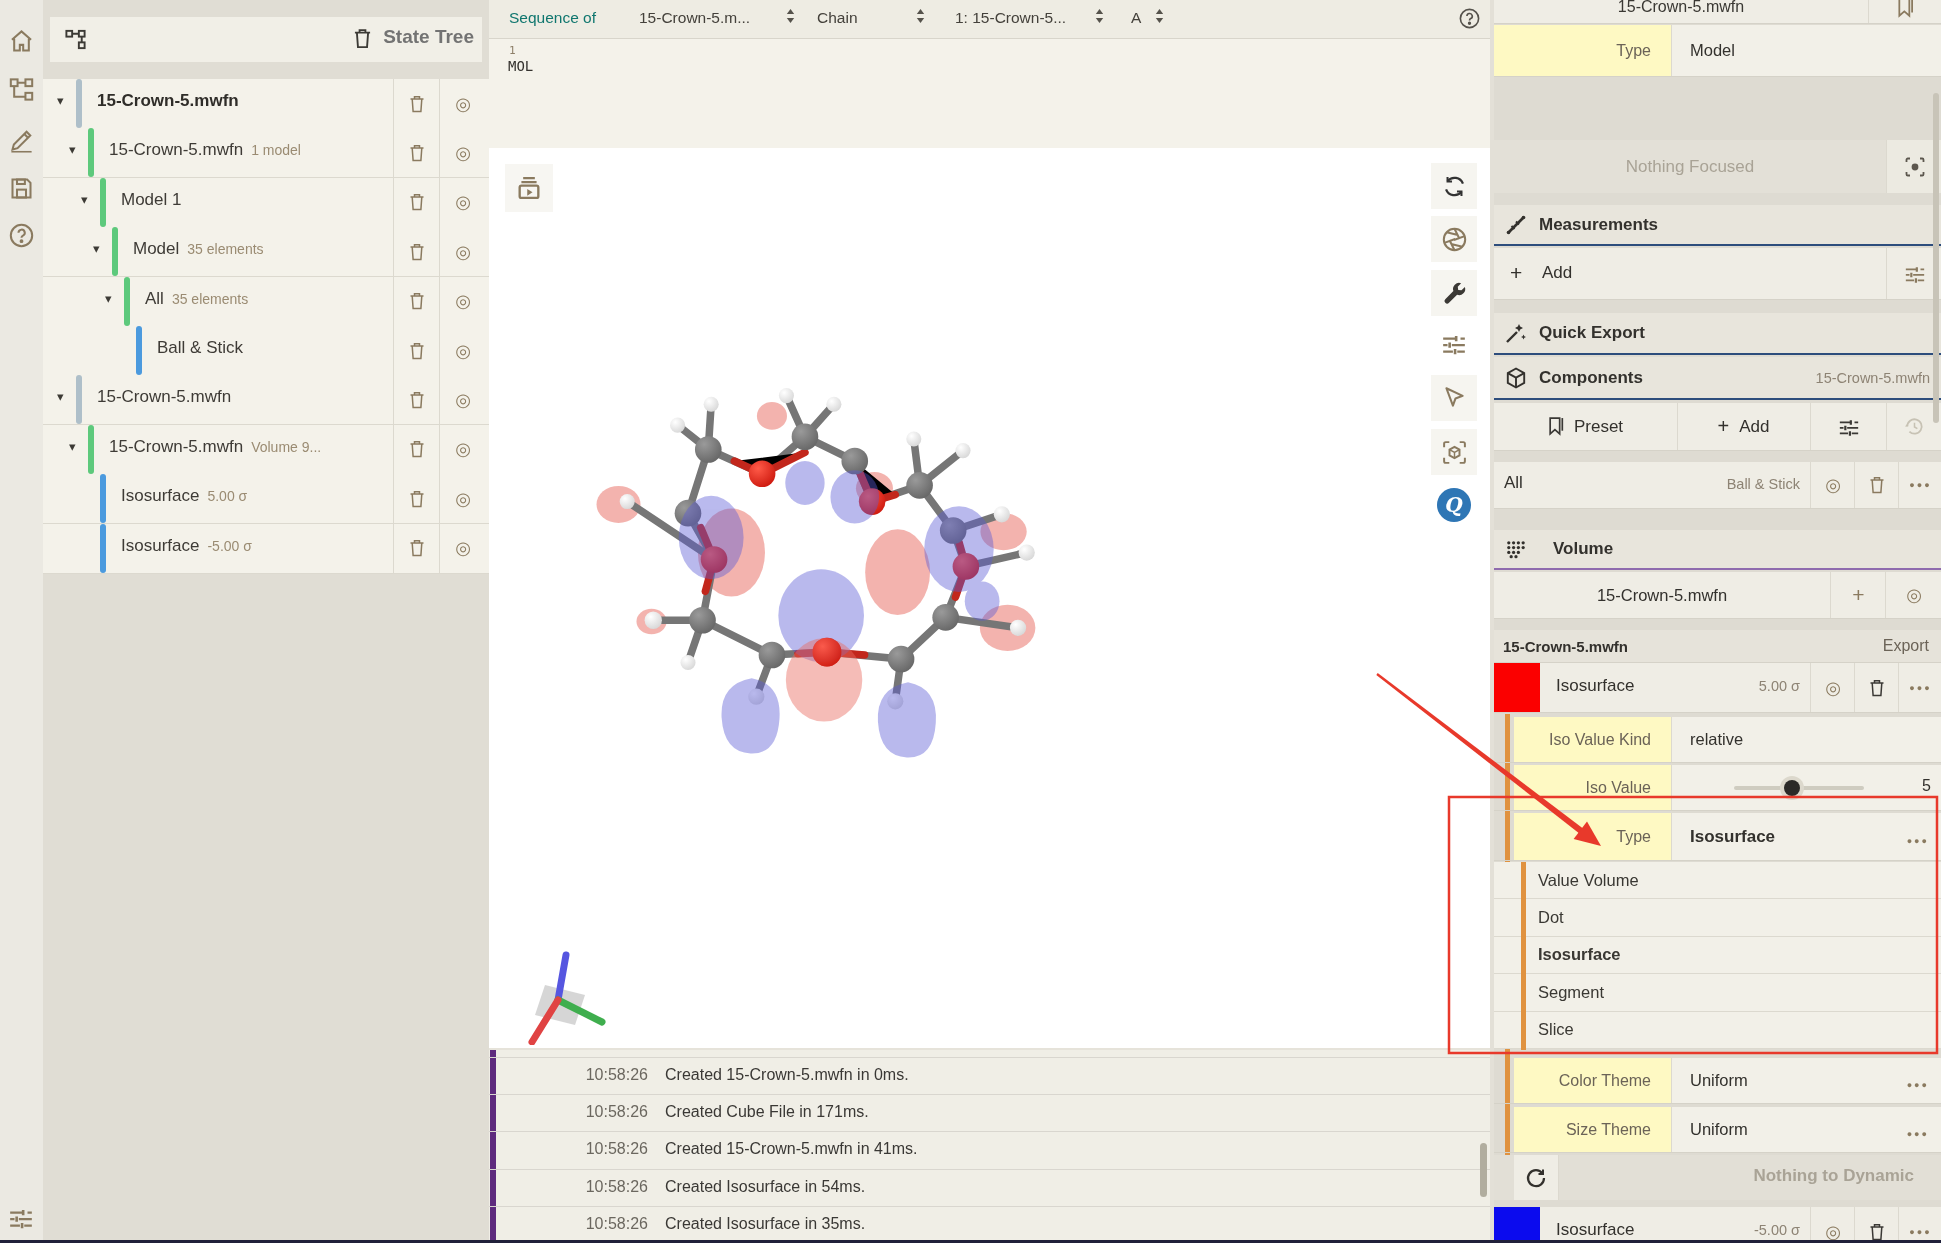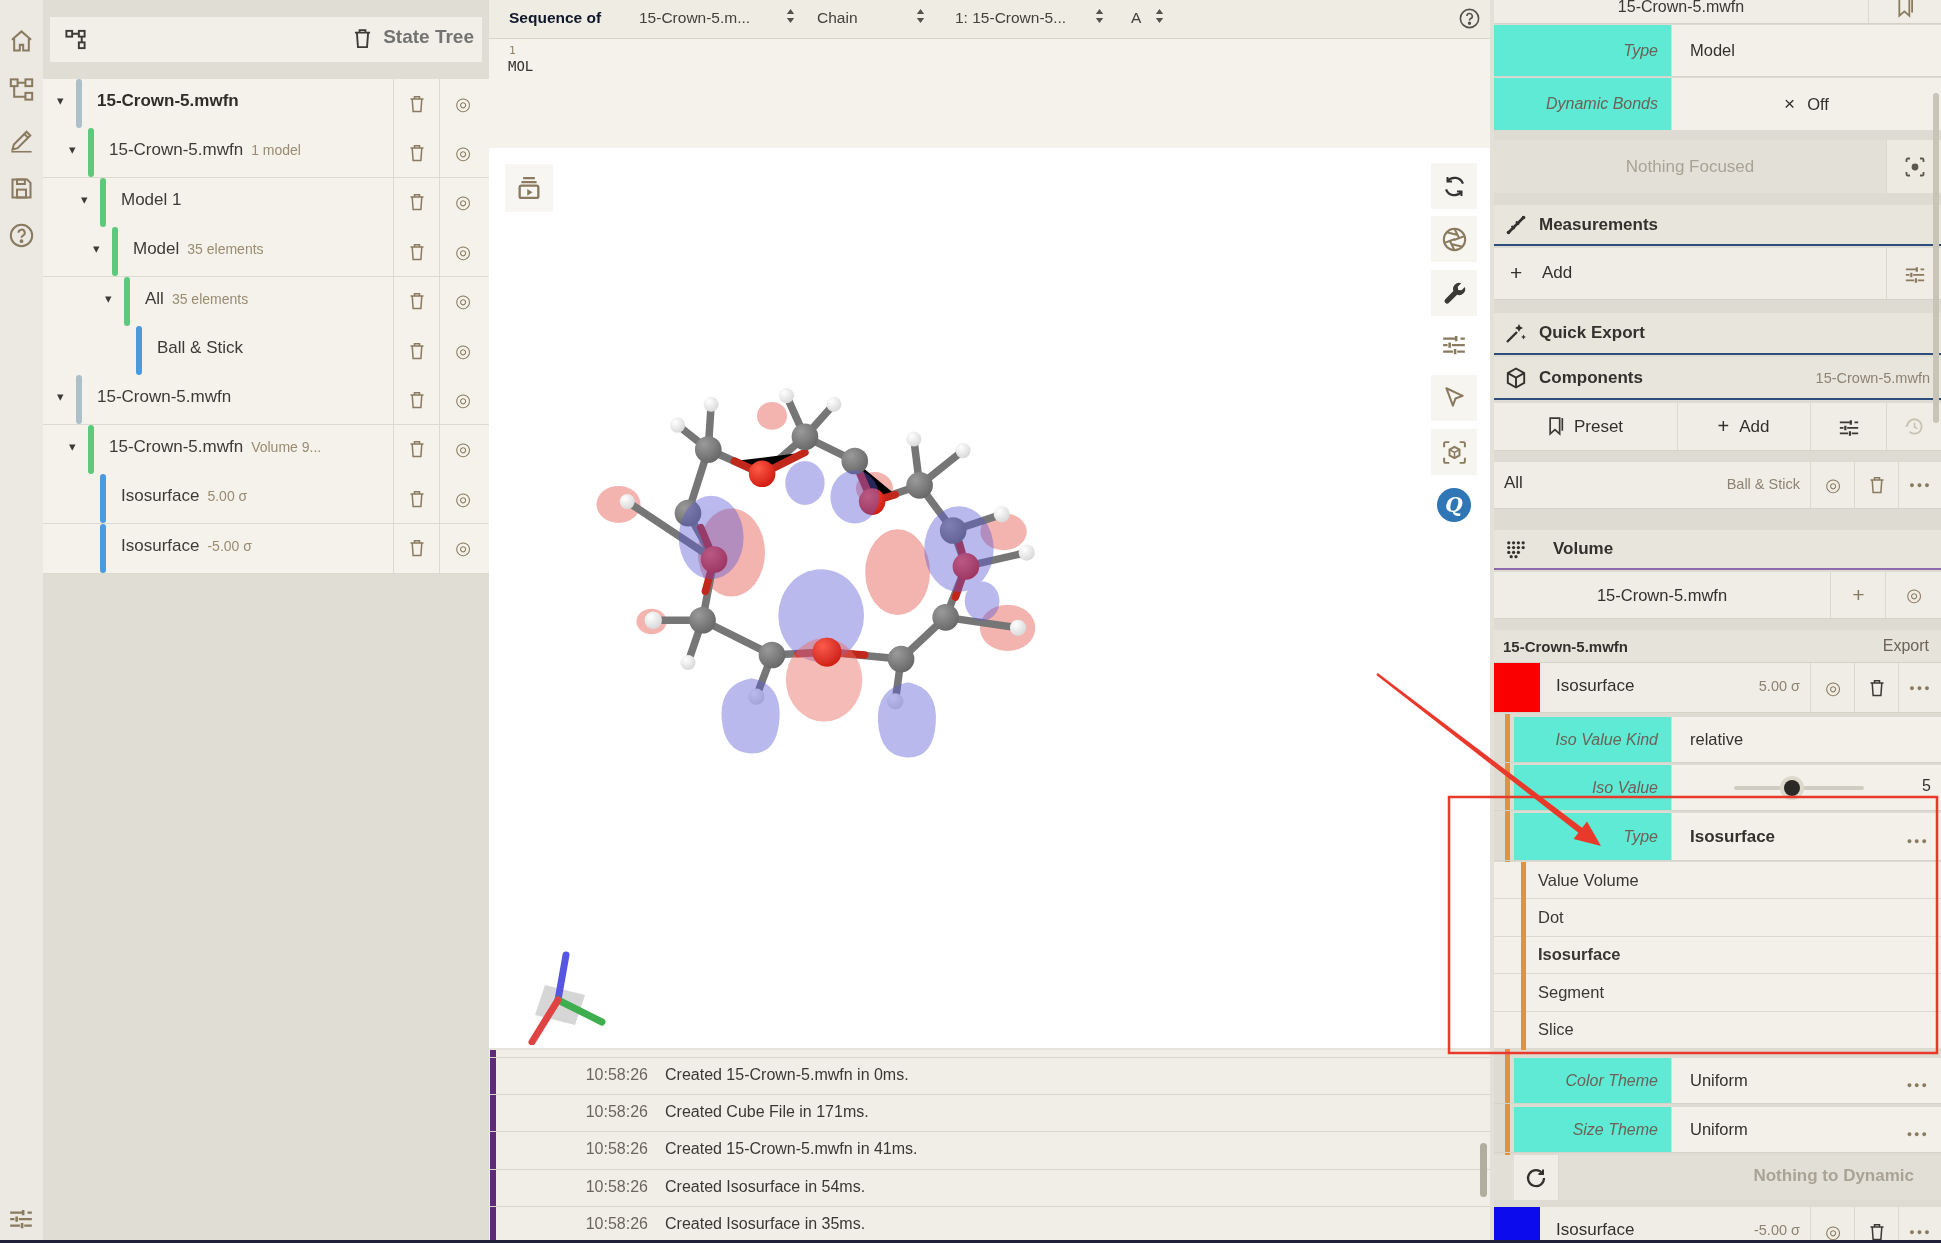--- a/index.html
+++ b/index.html
@@ -37,22 +37,22 @@
   
   #log{left:0;top:1048px;width:1001px;height:195px;background:#e6e3da;}
   .lrow{left:0;width:1001px;background:#f0eee6;border-bottom:1px solid #d9d6cf;box-sizing:border-box;}
   .lrow .pbar{position:absolute;left:1px;top:0;width:6px;height:100%;}
   .lrow .t{position:absolute;left:40px;width:119px;top:8px;font-size:16px;color:#6b675f;text-align:right;}
   .lrow .m{position:absolute;left:176px;top:8px;font-size:16px;color:#3a3835;}
 
   
   #rp{left:1494px;top:0;width:447px;height:1243px;background:#dedbd2;}
   .rp-row{left:0;width:447px;box-sizing:border-box;}
-  .lblcell{position:absolute;left:0;top:0;height:100%;background:#5eead4;display:flex;align-items:center;justify-content:flex-end;
-           font-size:16px;color:#6b6357;padding-right:13px;box-sizing:border-box;border-right:1px solid #dcd9cf;font-style:italic;}
+  .lblcell{position:absolute;left:0;top:0;height:100%;background:#fef9c3;display:flex;align-items:center;justify-content:flex-end;
+           font-size:16px;color:#6b6357;padding-right:20px;box-sizing:border-box;border-right:1px solid #dcd9cf;}
   .valcell{position:absolute;top:0;height:100%;background:#f2f0e8;display:flex;align-items:center;
            font-size:16.5px;color:#33312d;padding-left:18px;box-sizing:border-box;}
   .sect{background:#e8e5dc;display:flex;align-items:center;}
   .sect .st{font-size:17px;font-weight:bold;color:#33312d;}
   .icell{position:absolute;top:0;height:100%;border-left:1px solid #dcd9cf;display:flex;align-items:center;justify-content:center;color:#8a7a5f;background:inherit;}
   .dots{font-size:9px;font-weight:bold;letter-spacing:2px;color:#8a7a5f;}
   .muted{color:#8d8374;font-size:14.5px;}
   .obar{position:absolute;width:5px;background:#e0923f;}
   .opt{left:0;width:447px;height:37.4px;background:#f2f0e8;border-bottom:1px solid #dcd9cf;box-sizing:border-box;
        font-size:16.5px;color:#3a3833;display:flex;align-items:center;padding-left:44px;}
@@ -249,21 +249,21 @@
         </span>
         <span class="cell" style="left:396px;width:46px">
           <span class="eyeglyph">◎</span>
         </span>
       </div>
     </div>
 </div>
 
 <div id="main" class="abs">
   <div id="seqhead" class="abs">
-    <span style="left:20px;font-weight:bold;color:#0f172a">Sequence of</span>
+    <span style="left:20px;font-weight:normal;color:#0f766e">Sequence of</span>
     <span style="left:150px">15-Crown-5.m...</span>
     <span class="updown" style="left:297px">
         <svg viewBox="0 0 8 13" width="9" height="14" fill="#55524b">
           <path d="M4 0l3.4 4.6H.6z"></path>
           <path d="M4 13L.6 8.4h6.8z"></path>
         </svg>
       </span>
     <span style="left:328px">Chain</span>
     <span class="updown" style="left:427px">
         <svg viewBox="0 0 8 13" width="9" height="14" fill="#55524b">
@@ -484,27 +484,20 @@
           <path d="M2 1h9v15l-4.5-4L2 16z"></path>
           <path d="M13.5 1v12"></path>
         </svg>
     </div>
   </div>
 
   <div class="rp-row abs" style="top:25px;height:52px;border-bottom:1px solid #d5d2c8">
     <div class="lblcell" style="width:178px">Type</div>
     <div class="valcell" style="left:178px;width:269px">Model</div>
   </div>
-  <div class="rp-row abs" style="top:78px;height:52px">
-    <div class="lblcell" style="width:178px">Dynamic Bonds</div>
-    <div class="valcell" style="left:178px;width:269px;justify-content:center;padding-left:0">
-      <span style="font-size:19px;margin-right:12px">×</span>
-      <span>Off</span>
-    </div>
-  </div>
 
   <div class="rp-row abs" style="top:140px;height:53px;background:#e3e0d7">
     <div class="abs" style="left:0;top:0;width:392px;height:100%;display:flex;align-items:center;justify-content:center;font-size:17px;color:#a9a396">Nothing Focused</div>
     <div class="icell" style="left:392px;width:55px;background:#eceae1">
       <svg viewBox="0 0 22 22" width="22" height="22" fill="none" stroke="#5c574e" stroke-width="1.8">
           <path d="M2.5 6V3.8A1.3 1.3 0 0 1 3.8 2.5H6M16 2.5h2.2a1.3 1.3 0 0 1 1.3 1.3V6M19.5 16v2.2a1.3 1.3 0 0 1-1.3 1.3H16M6 19.5H3.8a1.3 1.3 0 0 1-1.3-1.3V16"></path>
           <circle cx="11" cy="11" r="3.4" fill="#5c574e" stroke="none"></circle>
         </svg>
     </div>
   </div>

